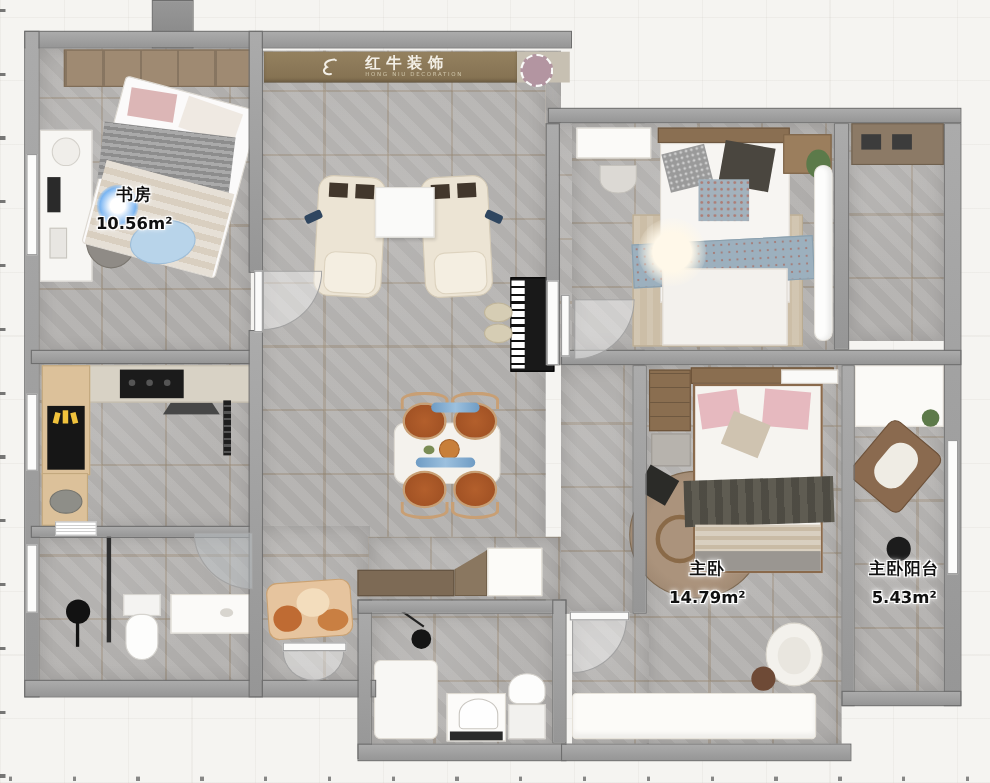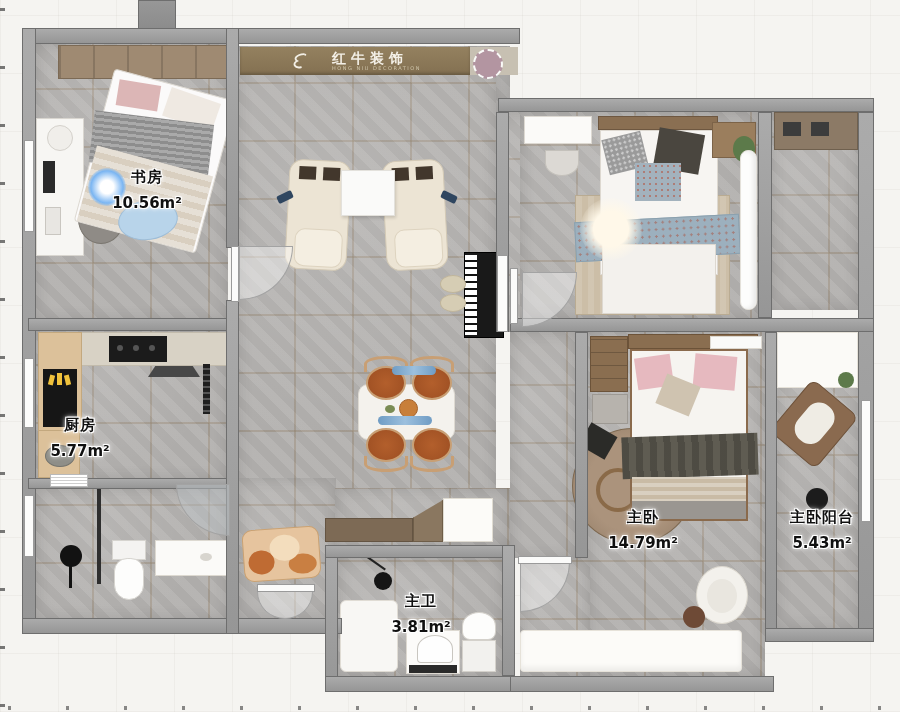--- a/index.html
+++ b/index.html
@@ -283,31 +283,23 @@
 
   <div class="door-leaf" style="left:231px;top:246px;width:8px;height:56px"></div>
   <div class="door-arc" style="left:239px;top:246px;width:54px;height:54px;border-radius:0 0 100% 0;"></div>
   <div class="door-leaf" style="left:510px;top:268px;width:8px;height:56px"></div>
   <div class="door-arc" style="left:522px;top:272px;width:55px;height:55px;border-radius:0 0 100% 0;"></div>
   <div class="door-leaf" style="left:518px;top:556px;width:54px;height:8px"></div>
   <div class="door-arc" style="left:520px;top:562px;width:50px;height:50px;border-radius:0 0 100% 0;"></div>
   <div class="door-leaf" style="left:257px;top:584px;width:58px;height:8px"></div>
   <div class="door-arc" style="left:257px;top:592px;width:56px;height:27px;border-radius:0 0 50% 50% / 0 0 100% 100%;border-top:none;"></div>
 
-  <div class="room-label" style="left:147px;top:168px">
+  <div class="room-label" style="left:122px;top:168px">
     <div class="room-name">书房</div>
     <div class="room-area">10.56m²</div>
-  </div>
-  <div class="room-label" style="left:80px;top:416px">
-    <div class="room-name">厨房</div>
-    <div class="room-area">5.77m²</div>
-  </div>
-  <div class="room-label" style="left:421px;top:592px">
-    <div class="room-name">主卫</div>
-    <div class="room-area">3.81m²</div>
   </div>
   <div class="room-label" style="left:643px;top:508px">
     <div class="room-name">主卧</div>
     <div class="room-area">14.79m²</div>
   </div>
   <div class="room-label" style="left:822px;top:508px">
     <div class="room-name">主卧阳台</div>
     <div class="room-area">5.43m²</div>
   </div>
 

